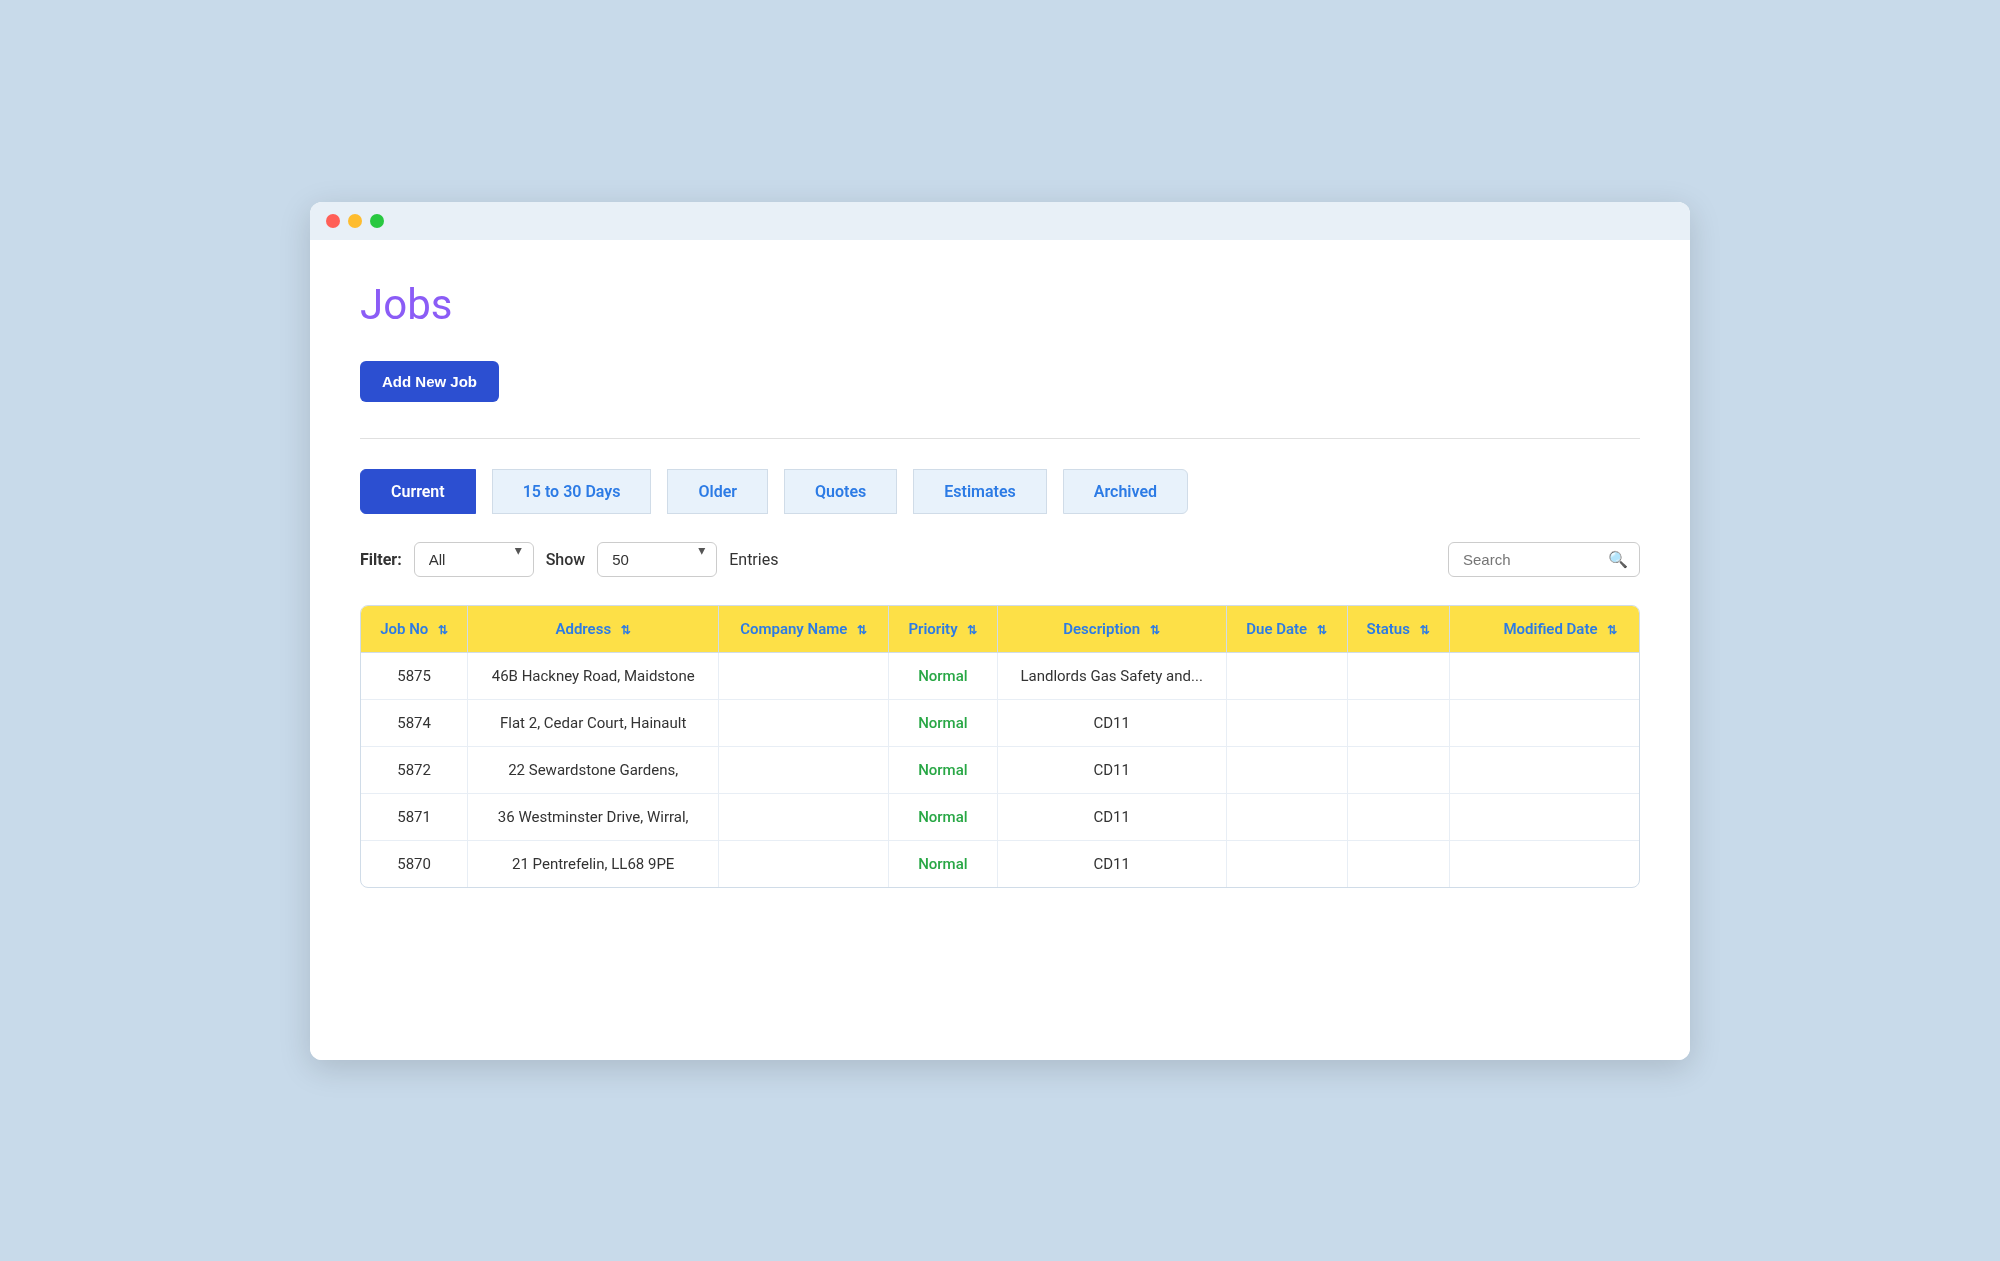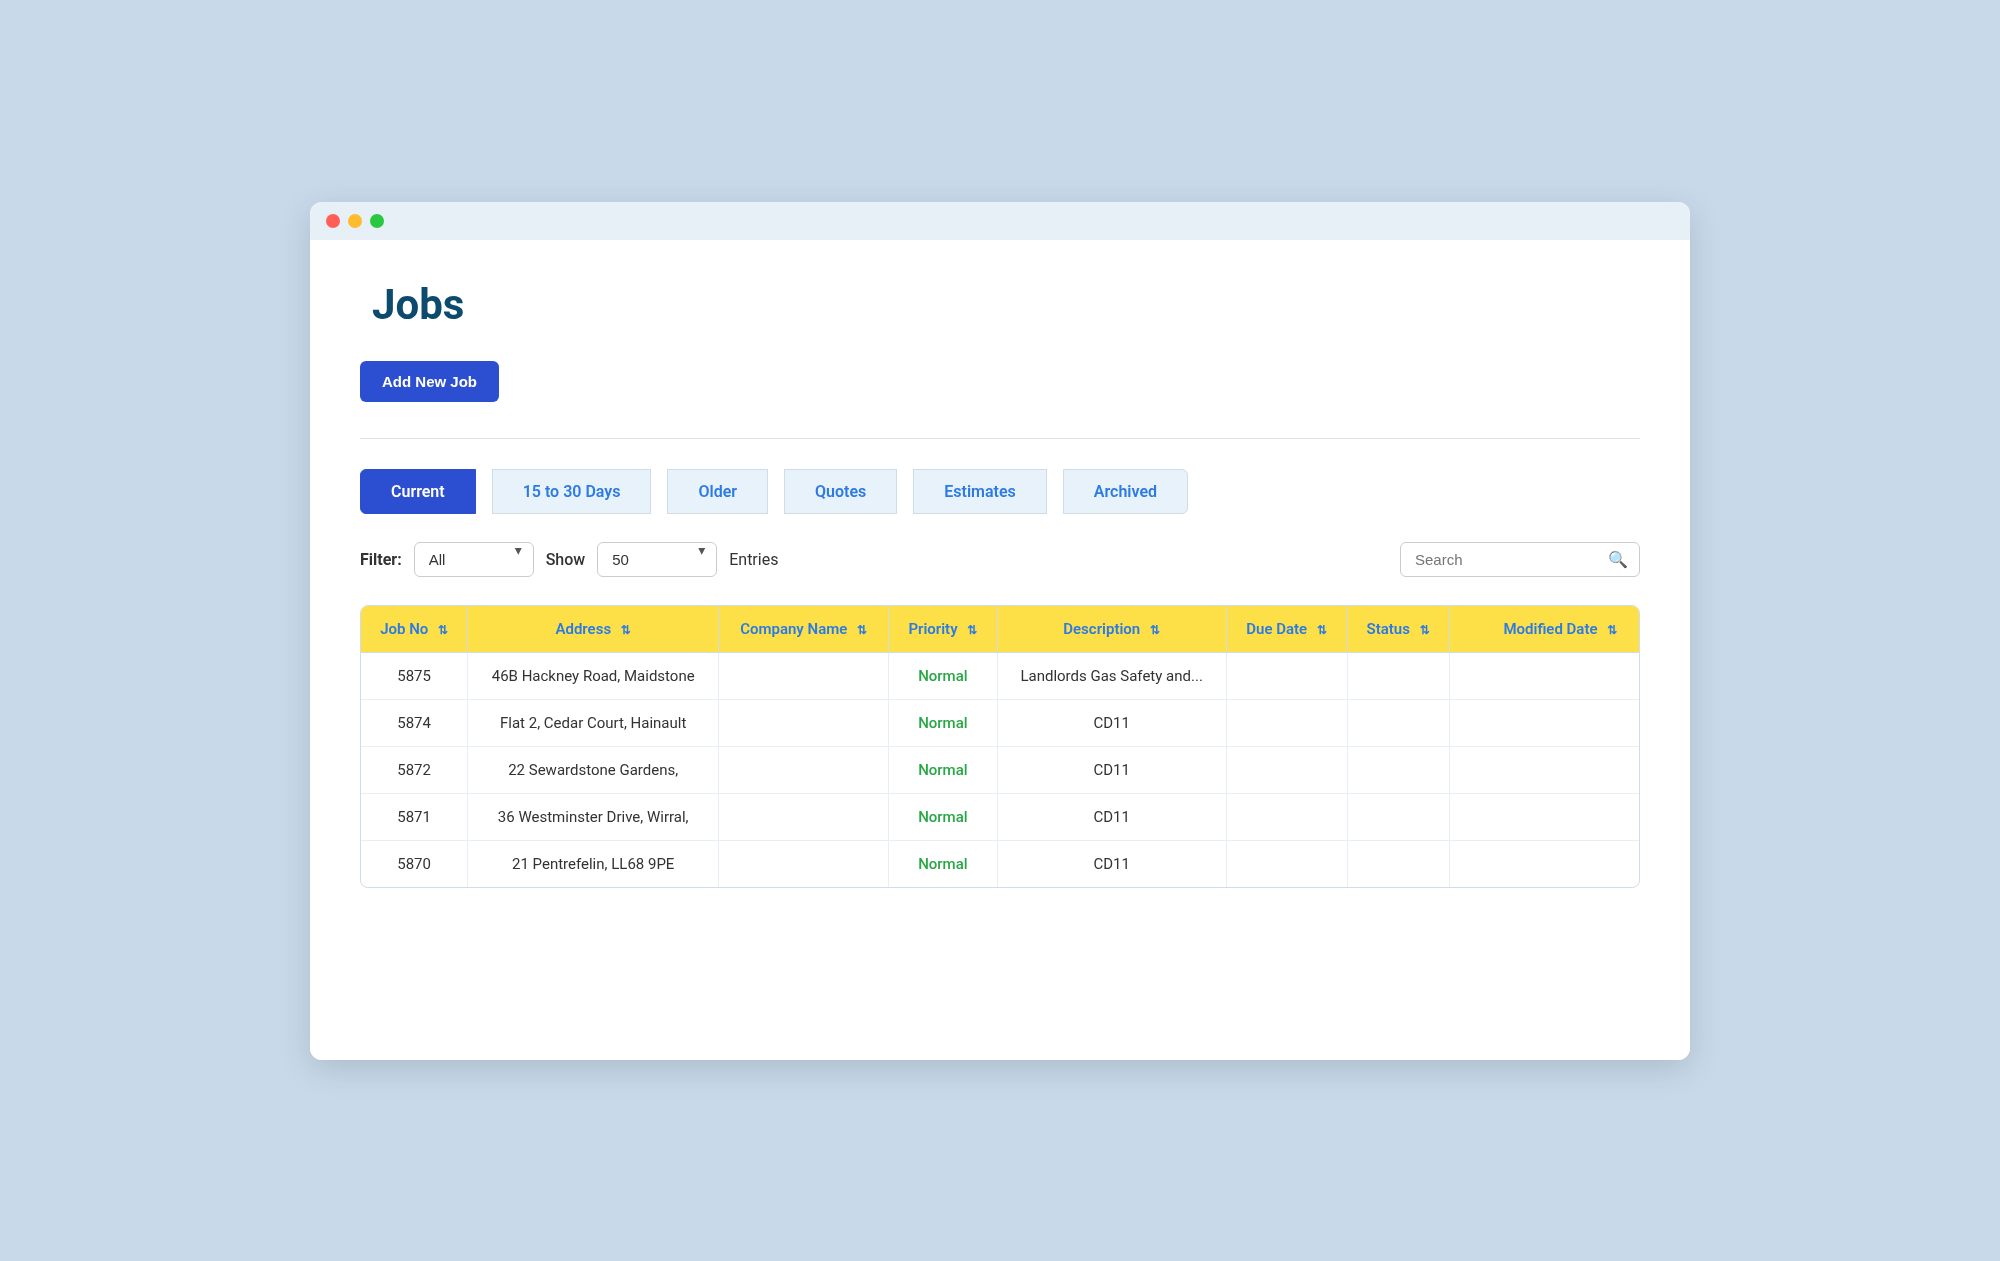--- a/index.html
+++ b/index.html
@@ -40,24 +40,23 @@
     .tl-green { background: #28c840; }
 
     .main-content {
       background: #fff;
       padding: 40px 50px 40px 50px;
       min-height: 820px;
     }
 
     .page-title {
       font-size: 42px;
-      font-weight: 700;
-      color: #0c4a6e;
+      font-weight: 400;
+      color: #8b5cf6;
       margin-bottom: 32px;
-      margin-left: 12px;
     }
 
     .add-btn {
       background: #2c4fd1;
       color: #fff;
       border: none;
       border-radius: 6px;
       padding: 12px 22px;
       font-size: 15px;
       font-weight: 600;
@@ -157,21 +156,21 @@
       margin-left: auto;
       position: relative;
     }
 
     .search-input {
       border: 1px solid #ccc;
       border-radius: 6px;
       padding: 8px 36px 8px 14px;
       font-size: 15px;
       color: #333;
-      width: 240px;
+      width: 192px;
     }
 
     .search-icon {
       position: absolute;
       right: 12px;
       top: 50%;
       transform: translateY(-50%);
       color: #aaa;
       pointer-events: none;
       font-size: 16px;

